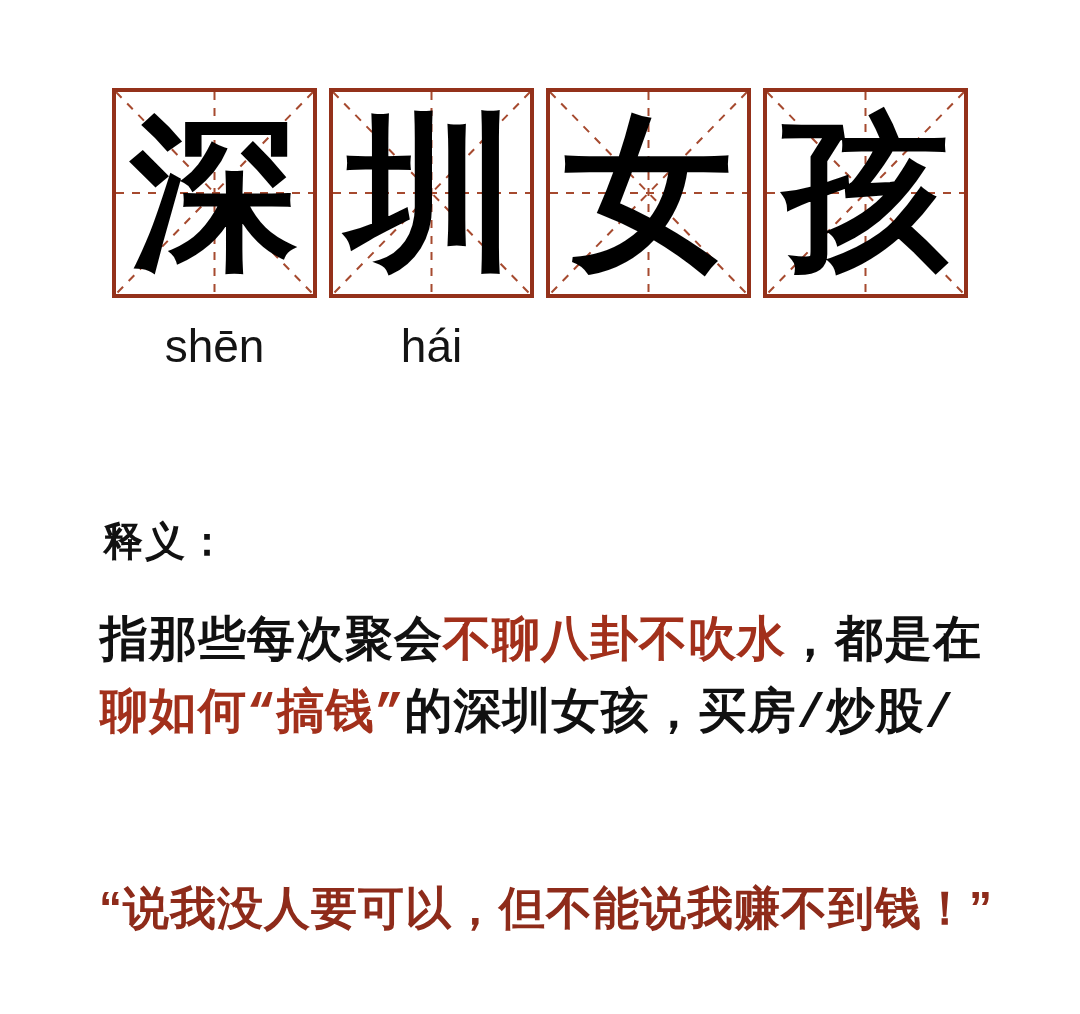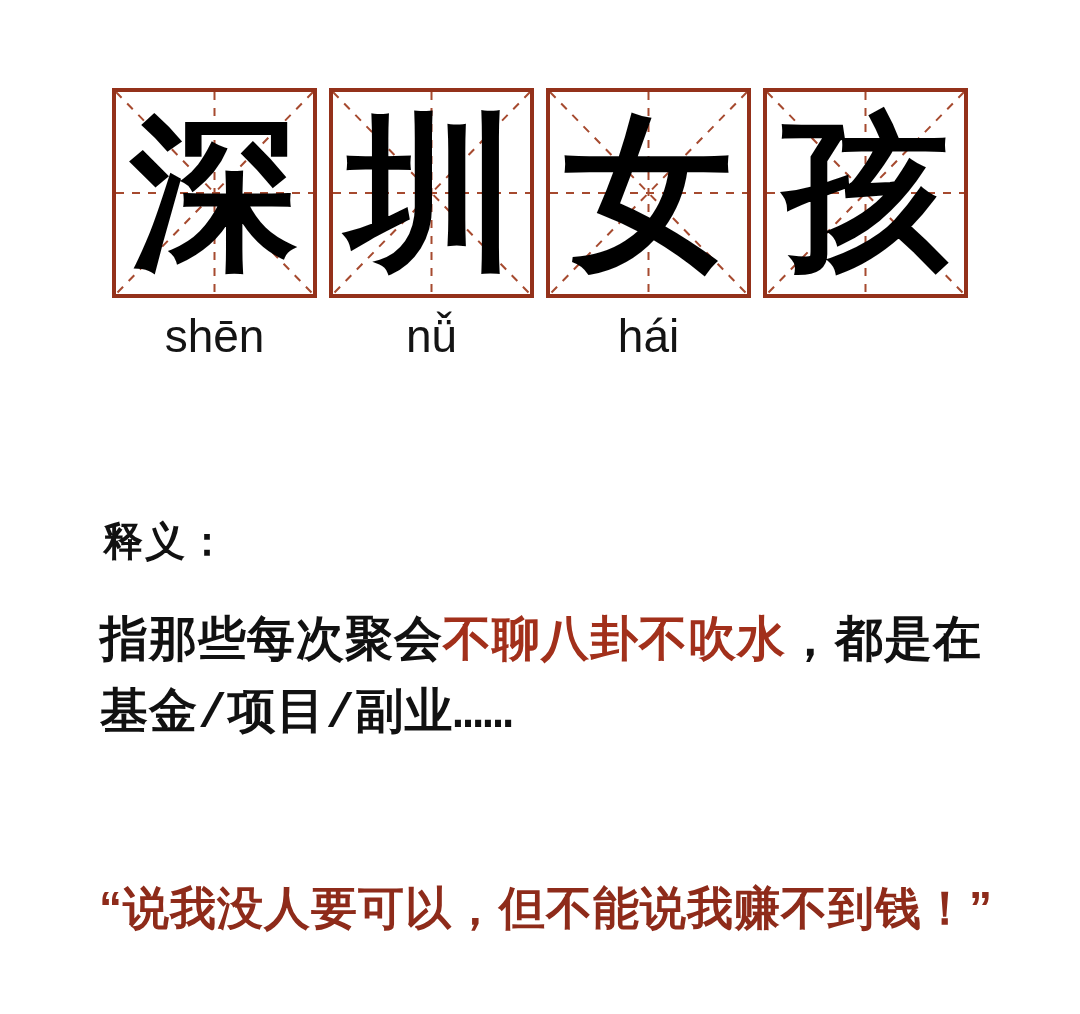--- a/index.html
+++ b/index.html
@@ -32,21 +32,21 @@
   .char-box svg{position:absolute;inset:0;width:100%;height:100%;}
   .char-box .char{
     position:absolute;inset:0;
     display:flex;align-items:center;justify-content:center;
     font-size:168px;font-weight:900;color:#000;
     line-height:1;
   }
 
   
   .pinyin-row{
-    position:absolute;left:112px;top:310px;
+    position:absolute;left:112px;top:320px;
     display:flex;gap:12px;
   }
   .pinyin-cell{
     width:205px;text-align:center;
     font-size:46px;color:#141414;line-height:52px;
   }
 
   
   .def-label{
     position:absolute;left:103px;top:514px;
@@ -109,26 +109,25 @@
           <line x1="197" y1="0" x2="0" y2="202" stroke="#A64A2F" stroke-width="2" stroke-dasharray="8 8" vector-effect="non-scaling-stroke"></line>
           <line x1="98.5" y1="0" x2="98.5" y2="202" stroke="#A64A2F" stroke-width="2" stroke-dasharray="8 8" vector-effect="non-scaling-stroke"></line>
           <line x1="0" y1="101" x2="197" y2="101" stroke="#A64A2F" stroke-width="2" stroke-dasharray="8 8" vector-effect="non-scaling-stroke"></line>
         </svg>
         <span class="char">孩</span>
       </div>
     </div>
 
   <div class="pinyin-row" id="pinyin-row">
       <div class="pinyin-cell">shēn</div>
-      <div class="pinyin-cell">nǚ</div>
       <div class="pinyin-cell">hái</div>
     </div>
 
   <div class="def-label">释义：</div>
 
   <div class="def-text" id="def-lines">
       <div class="def-line"><span class="c-ink">指那些每次聚会</span><span class="c-highlight">不聊八卦不吹水</span><span class="c-ink">，都是在</span></div>
-      <div class="def-line"><span class="c-ink">基金/项目/副业……</span></div>
+      <div class="def-line"><span class="c-highlight">聊如何“搞钱”</span><span class="c-ink">的深圳女孩，买房/炒股/</span></div>
     </div>
 
   <div class="quote-line">“说我没人要可以，但不能说我赚不到钱！”</div>
 
 </div>
 
 </body></html>

